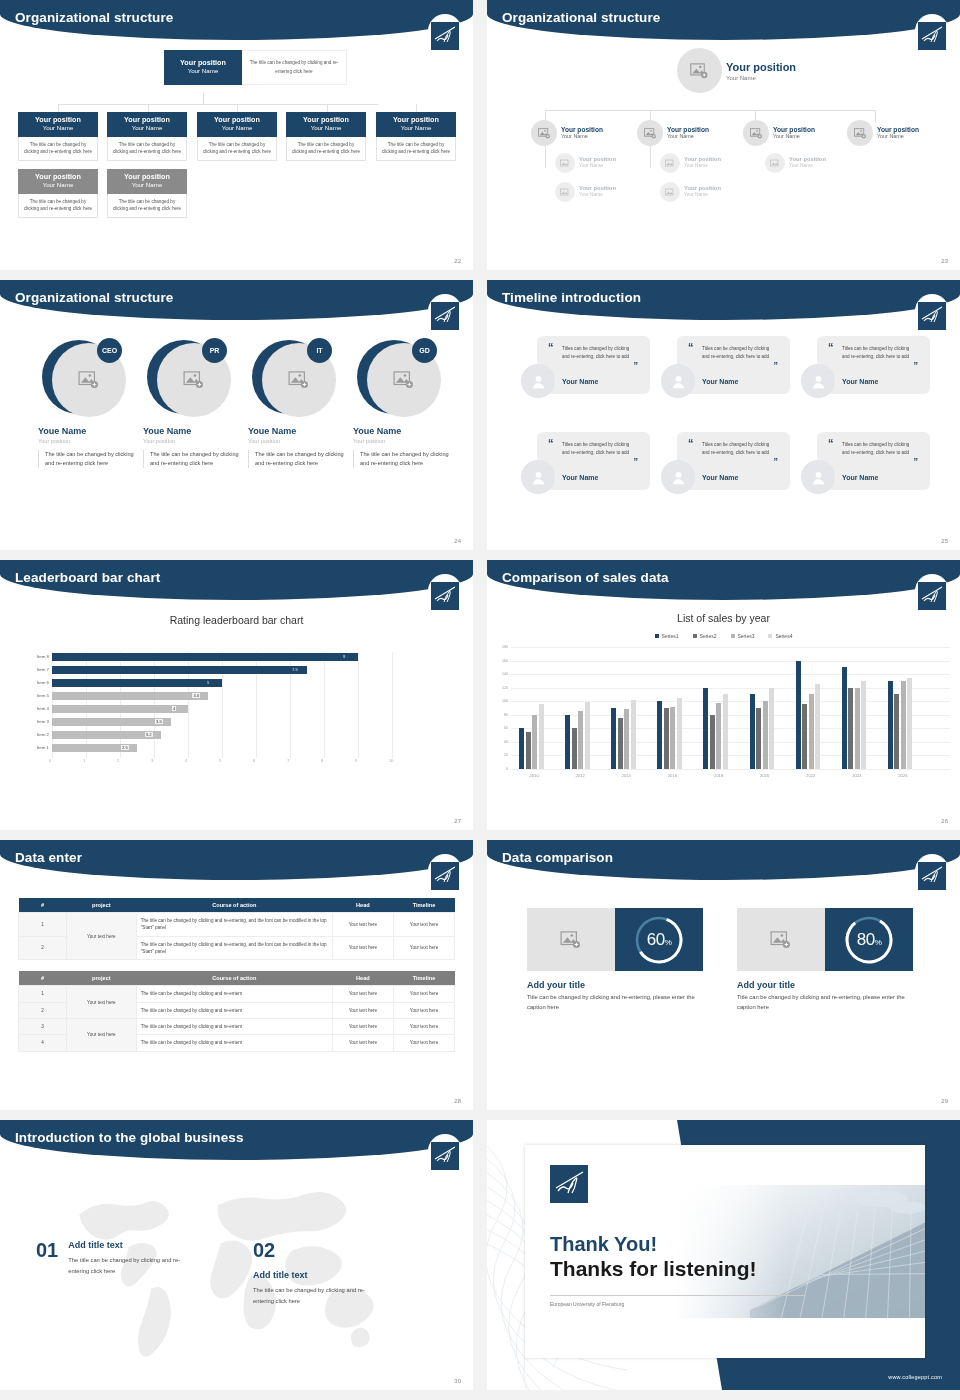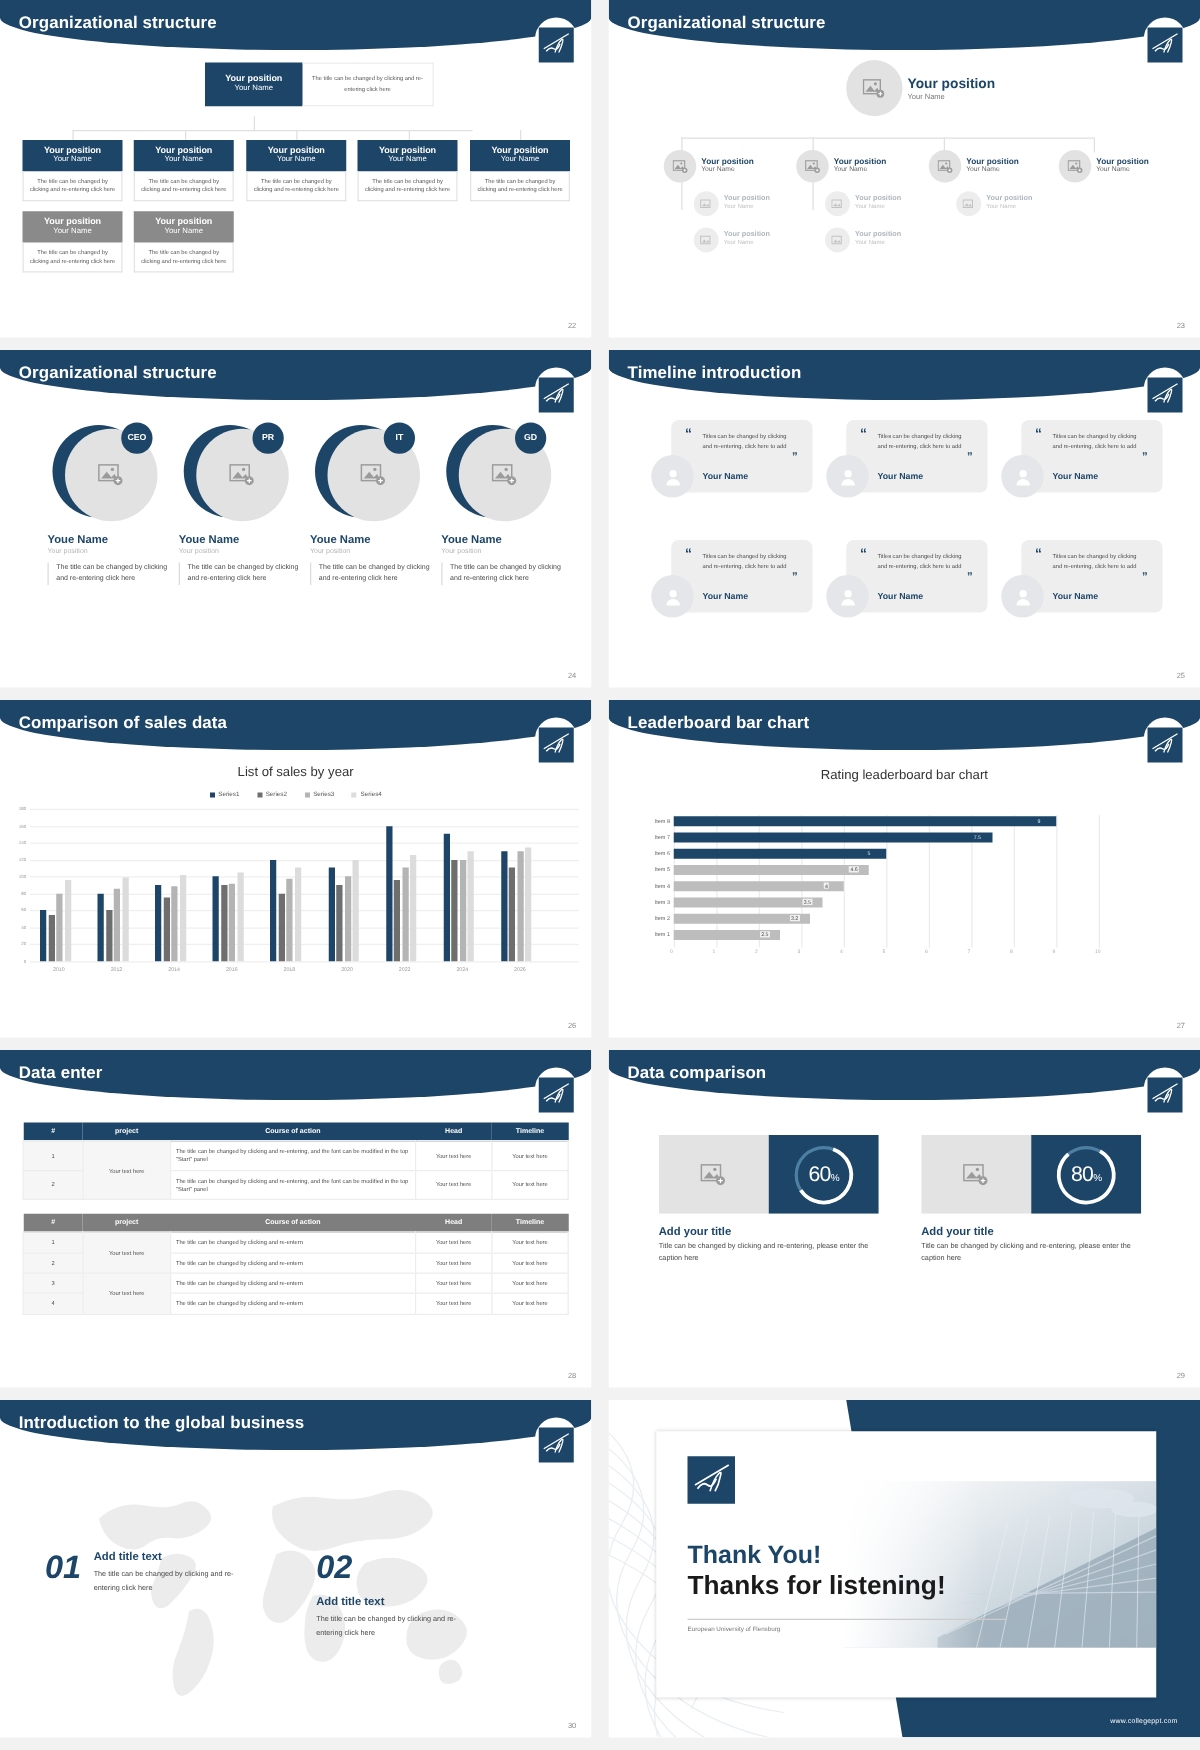--- a/index.html
+++ b/index.html
@@ -139,21 +139,21 @@
   
   .dc-block { position: absolute; }
   .dc-img { width: 88px; height: 63px; background: #e3e3e3; display: flex; align-items: center; justify-content: center; float: left; }
   .dc-donut { width: 88px; height: 63px; background: #1c4568; float: left; position: relative; display:flex; align-items:center; justify-content:center; }
   .dc-pct { position: absolute; color: #fff; font-size: 17px; font-weight: 300; letter-spacing: -.5px; }
   .dc-pct span { font-size: 8px; }
   .dc-title { font-size: 9px; font-weight: bold; color: #1c4568; margin-top: 9px; }
   .dc-sub { font-size: 5.8px; color: #4a4a4a; line-height: 1.7; margin-top: 3px; width: 168px; }
 
   
-  .gb-num { font-size: 26px; font-weight: bold; color: #1c4568; line-height: 1; font-style: italic; }
+  .gb-num { font-size: 20px; font-weight: bold; color: #1c4568; line-height: 1; }
   .gb-title { font-size: 9px; font-weight: bold; color: #1c4568; }
   .gb-text { font-size: 5.8px; color: #4a4a4a; line-height: 1.9; margin-top: 5px; width: 130px; }
 
   
   .ty { position: absolute; inset: 0; background: #fff; overflow: hidden; }
   .ty-card {
     position: absolute; left: 38px; top: 25px; width: 400px; height: 213px;
     background: #fff; box-shadow: 0 0 3px rgba(0,0,0,.18);
     overflow: hidden;
   }
@@ -587,20 +587,103 @@
               <path d="M3.6 18 a6.4 6 0 0 1 12.8 0 z" fill="#fff"></path>
             </svg>
         </div>
         <div class="q-mark" style="left:11px;top:6px;">“</div>
         <div class="q-mark" style="right:12px;top:25px;font-size:9px;">”</div>
         <div class="q-text">Titles can be changed by clicking and re-entering, click here to add</div>
         <div class="q-name">Your Name</div>
       </div>
     </div>
     <div class="pgnum">25</div>
+  </div>
+
+  <div class="slide">
+    <div class="logo-arc"></div>
+    <div class="hdr"></div>
+    <div class="hdr-title">Leaderboard bar chart</div>
+    <div class="logo">
+      <svg width="28" height="28" viewBox="0 0 28 28">
+          <path d="M6 19 q3 -4 6 -2 t5 -4 M4 17 L24 5" stroke="#fff" stroke-width="1.1" fill="none"></path>
+          <path d="M13 20 q2 -7 5 -10 q2 -2 1 2 q-1 4 -3 8" stroke="#fff" stroke-width="1" fill="none"></path>
+        </svg>
+    </div>
+
+    <div class="body">
+      <div class="chart-title" style="margin-top:12px;">Rating leaderboard bar chart</div>
+      <div style="position:relative;margin:26px 32px 0 52px;" id="s27-plot">
+          <div class="lb-vgrid" style="left: 0px; height: 106px;"></div>
+          <div class="lb-vgrid" style="left: 34px; height: 106px;"></div>
+          <div class="lb-vgrid" style="left: 68px; height: 106px;"></div>
+          <div class="lb-vgrid" style="left: 102px; height: 106px;"></div>
+          <div class="lb-vgrid" style="left: 136px; height: 106px;"></div>
+          <div class="lb-vgrid" style="left: 170px; height: 106px;"></div>
+          <div class="lb-vgrid" style="left: 204px; height: 106px;"></div>
+          <div class="lb-vgrid" style="left: 238px; height: 106px;"></div>
+          <div class="lb-vgrid" style="left: 272px; height: 106px;"></div>
+          <div class="lb-vgrid" style="left: 306px; height: 106px;"></div>
+          <div class="lb-vgrid" style="left: 340px; height: 106px;"></div>
+          <div class="lb-row">
+            <div class="lb-label">Item 8</div>
+            <div class="lb-bar" style="width: 306px; background: rgb(28, 69, 104);"></div>
+            <div class="lb-val" style="left: 290px; color: rgb(223, 230, 236); background: transparent;">9</div>
+          </div>
+          <div class="lb-row">
+            <div class="lb-label">Item 7</div>
+            <div class="lb-bar" style="width: 255px; background: rgb(28, 69, 104);"></div>
+            <div class="lb-val" style="left: 239px; color: rgb(223, 230, 236); background: transparent;">7.5</div>
+          </div>
+          <div class="lb-row">
+            <div class="lb-label">Item 6</div>
+            <div class="lb-bar" style="width: 170px; background: rgb(28, 69, 104);"></div>
+            <div class="lb-val" style="left: 154px; color: rgb(223, 230, 236); background: transparent;">5</div>
+          </div>
+          <div class="lb-row">
+            <div class="lb-label">Item 5</div>
+            <div class="lb-bar" style="width: 156.4px; background: rgb(189, 189, 189);"></div>
+            <div class="lb-val" style="left: 140.4px;">4.6</div>
+          </div>
+          <div class="lb-row">
+            <div class="lb-label">Item 4</div>
+            <div class="lb-bar" style="width: 136px; background: rgb(189, 189, 189);"></div>
+            <div class="lb-val" style="left: 120px;">4</div>
+          </div>
+          <div class="lb-row">
+            <div class="lb-label">Item 3</div>
+            <div class="lb-bar" style="width: 119px; background: rgb(189, 189, 189);"></div>
+            <div class="lb-val" style="left: 103px;">3.5</div>
+          </div>
+          <div class="lb-row">
+            <div class="lb-label">Item 2</div>
+            <div class="lb-bar" style="width: 108.8px; background: rgb(189, 189, 189);"></div>
+            <div class="lb-val" style="left: 92.8px;">3.2</div>
+          </div>
+          <div class="lb-row">
+            <div class="lb-label">Item 1</div>
+            <div class="lb-bar" style="width: 85px; background: rgb(189, 189, 189);"></div>
+            <div class="lb-val" style="left: 69px;">2.5</div>
+          </div>
+          <div style="position: relative; height: 10px; margin-top: 2px;">
+            <div class="lb-xtick" style="left: -3px; top: 0px;">0</div>
+            <div class="lb-xtick" style="left: 31px; top: 0px;">1</div>
+            <div class="lb-xtick" style="left: 65px; top: 0px;">2</div>
+            <div class="lb-xtick" style="left: 99px; top: 0px;">3</div>
+            <div class="lb-xtick" style="left: 133px; top: 0px;">4</div>
+            <div class="lb-xtick" style="left: 167px; top: 0px;">5</div>
+            <div class="lb-xtick" style="left: 201px; top: 0px;">6</div>
+            <div class="lb-xtick" style="left: 235px; top: 0px;">7</div>
+            <div class="lb-xtick" style="left: 269px; top: 0px;">8</div>
+            <div class="lb-xtick" style="left: 303px; top: 0px;">9</div>
+            <div class="lb-xtick" style="left: 337px; top: 0px;">10</div>
+          </div>
+        </div>
+    </div>
+    <div class="pgnum">27</div>
   </div>
 
   <div class="slide">
     <div class="logo-arc"></div>
     <div class="hdr"></div>
     <div class="hdr-title">Comparison of sales data</div>
     <div class="logo">
       <svg width="28" height="28" viewBox="0 0 28 28">
           <path d="M6 19 q3 -4 6 -2 t5 -4 M4 17 L24 5" stroke="#fff" stroke-width="1.1" fill="none"></path>
           <path d="M13 20 q2 -7 5 -10 q2 -2 1 2 q-1 4 -3 8" stroke="#fff" stroke-width="1" fill="none"></path>
@@ -694,103 +777,20 @@
           <div class="bar" style="left: 396.389px; width: 5px; height: 91.5px; background: rgb(220, 220, 220); top: 30.5px; position: absolute;"></div>
           <div class="xtick" style="left: 368.889px; width: 46.1111px; top: 126px;">2026</div>
         </div>
     </div>
     <div class="pgnum">26</div>
   </div>
 
   <div class="slide">
     <div class="logo-arc"></div>
     <div class="hdr"></div>
-    <div class="hdr-title">Leaderboard bar chart</div>
-    <div class="logo">
-      <svg width="28" height="28" viewBox="0 0 28 28">
-          <path d="M6 19 q3 -4 6 -2 t5 -4 M4 17 L24 5" stroke="#fff" stroke-width="1.1" fill="none"></path>
-          <path d="M13 20 q2 -7 5 -10 q2 -2 1 2 q-1 4 -3 8" stroke="#fff" stroke-width="1" fill="none"></path>
-        </svg>
-    </div>
-
-    <div class="body">
-      <div class="chart-title" style="margin-top:12px;">Rating leaderboard bar chart</div>
-      <div style="position:relative;margin:26px 32px 0 52px;" id="s27-plot">
-          <div class="lb-vgrid" style="left: 0px; height: 106px;"></div>
-          <div class="lb-vgrid" style="left: 34px; height: 106px;"></div>
-          <div class="lb-vgrid" style="left: 68px; height: 106px;"></div>
-          <div class="lb-vgrid" style="left: 102px; height: 106px;"></div>
-          <div class="lb-vgrid" style="left: 136px; height: 106px;"></div>
-          <div class="lb-vgrid" style="left: 170px; height: 106px;"></div>
-          <div class="lb-vgrid" style="left: 204px; height: 106px;"></div>
-          <div class="lb-vgrid" style="left: 238px; height: 106px;"></div>
-          <div class="lb-vgrid" style="left: 272px; height: 106px;"></div>
-          <div class="lb-vgrid" style="left: 306px; height: 106px;"></div>
-          <div class="lb-vgrid" style="left: 340px; height: 106px;"></div>
-          <div class="lb-row">
-            <div class="lb-label">Item 8</div>
-            <div class="lb-bar" style="width: 306px; background: rgb(28, 69, 104);"></div>
-            <div class="lb-val" style="left: 290px; color: rgb(223, 230, 236); background: transparent;">9</div>
-          </div>
-          <div class="lb-row">
-            <div class="lb-label">Item 7</div>
-            <div class="lb-bar" style="width: 255px; background: rgb(28, 69, 104);"></div>
-            <div class="lb-val" style="left: 239px; color: rgb(223, 230, 236); background: transparent;">7.5</div>
-          </div>
-          <div class="lb-row">
-            <div class="lb-label">Item 6</div>
-            <div class="lb-bar" style="width: 170px; background: rgb(28, 69, 104);"></div>
-            <div class="lb-val" style="left: 154px; color: rgb(223, 230, 236); background: transparent;">5</div>
-          </div>
-          <div class="lb-row">
-            <div class="lb-label">Item 5</div>
-            <div class="lb-bar" style="width: 156.4px; background: rgb(189, 189, 189);"></div>
-            <div class="lb-val" style="left: 140.4px;">4.6</div>
-          </div>
-          <div class="lb-row">
-            <div class="lb-label">Item 4</div>
-            <div class="lb-bar" style="width: 136px; background: rgb(189, 189, 189);"></div>
-            <div class="lb-val" style="left: 120px;">4</div>
-          </div>
-          <div class="lb-row">
-            <div class="lb-label">Item 3</div>
-            <div class="lb-bar" style="width: 119px; background: rgb(189, 189, 189);"></div>
-            <div class="lb-val" style="left: 103px;">3.5</div>
-          </div>
-          <div class="lb-row">
-            <div class="lb-label">Item 2</div>
-            <div class="lb-bar" style="width: 108.8px; background: rgb(189, 189, 189);"></div>
-            <div class="lb-val" style="left: 92.8px;">3.2</div>
-          </div>
-          <div class="lb-row">
-            <div class="lb-label">Item 1</div>
-            <div class="lb-bar" style="width: 85px; background: rgb(189, 189, 189);"></div>
-            <div class="lb-val" style="left: 69px;">2.5</div>
-          </div>
-          <div style="position: relative; height: 10px; margin-top: 2px;">
-            <div class="lb-xtick" style="left: -3px; top: 0px;">0</div>
-            <div class="lb-xtick" style="left: 31px; top: 0px;">1</div>
-            <div class="lb-xtick" style="left: 65px; top: 0px;">2</div>
-            <div class="lb-xtick" style="left: 99px; top: 0px;">3</div>
-            <div class="lb-xtick" style="left: 133px; top: 0px;">4</div>
-            <div class="lb-xtick" style="left: 167px; top: 0px;">5</div>
-            <div class="lb-xtick" style="left: 201px; top: 0px;">6</div>
-            <div class="lb-xtick" style="left: 235px; top: 0px;">7</div>
-            <div class="lb-xtick" style="left: 269px; top: 0px;">8</div>
-            <div class="lb-xtick" style="left: 303px; top: 0px;">9</div>
-            <div class="lb-xtick" style="left: 337px; top: 0px;">10</div>
-          </div>
-        </div>
-    </div>
-    <div class="pgnum">27</div>
-  </div>
-
-  <div class="slide">
-    <div class="logo-arc"></div>
-    <div class="hdr"></div>
     <div class="hdr-title">Data enter</div>
     <div class="logo">
       <svg width="28" height="28" viewBox="0 0 28 28">
           <path d="M6 19 q3 -4 6 -2 t5 -4 M4 17 L24 5" stroke="#fff" stroke-width="1.1" fill="none"></path>
           <path d="M13 20 q2 -7 5 -10 q2 -2 1 2 q-1 4 -3 8" stroke="#fff" stroke-width="1" fill="none"></path>
         </svg>
     </div>
 
     <div class="body">
       <div style="margin:16px 18px 0;">

